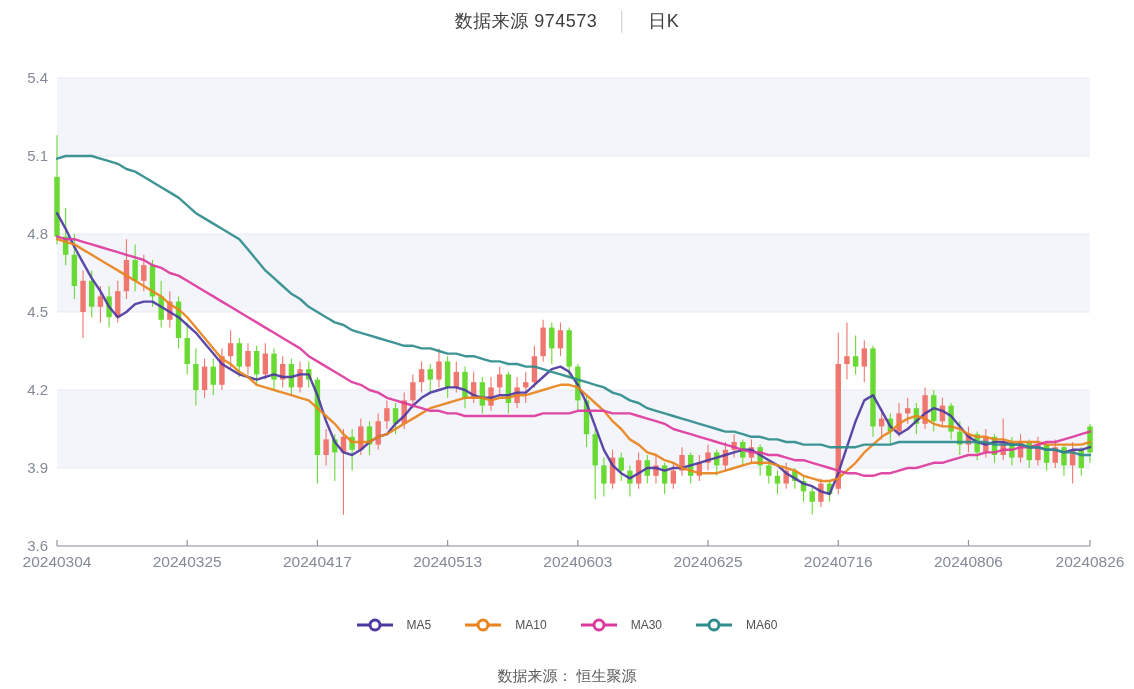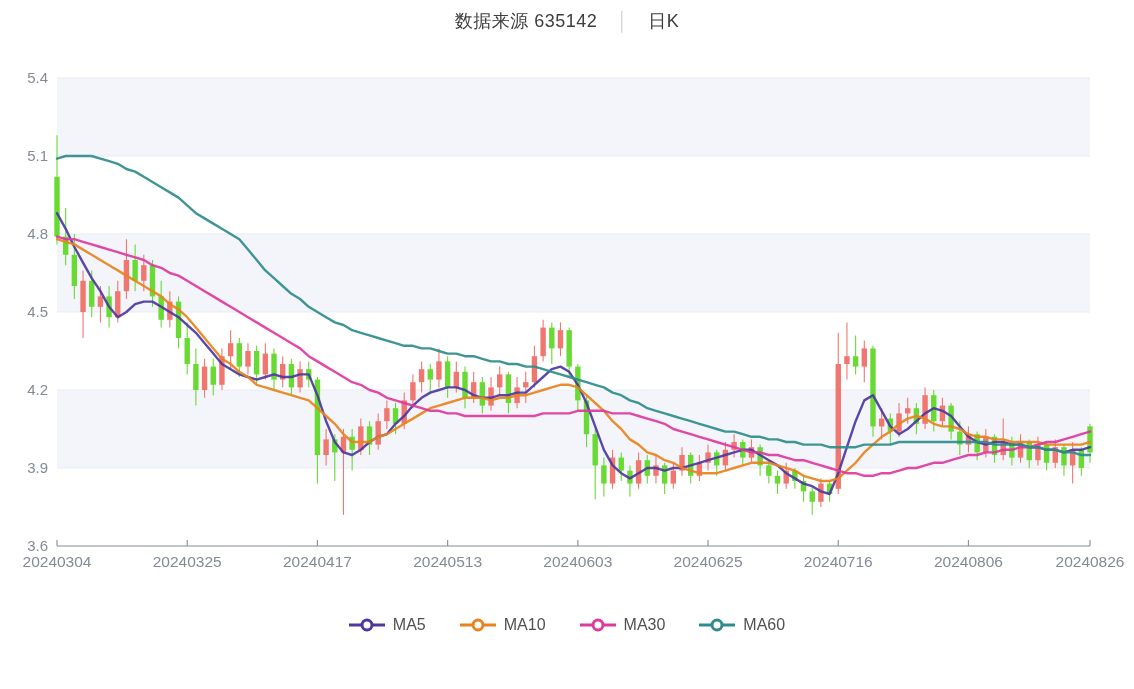--- a/index.html
+++ b/index.html
@@ -6,33 +6,33 @@
     font-family:"Liberation Sans","DejaVu Sans",sans-serif;}
   .page{position:relative;width:1134px;height:689px;background:#fff;}
   .title-bar{position:absolute;top:9px;left:0;width:100%;text-align:center;
     font-size:18px;font-weight:500;color:#3d3d3d;letter-spacing:0.5px;}
   .title-sep{color:#d4d4d4;margin:0 14px;font-weight:400;}
   .chart-svg{position:absolute;top:0;left:0;}
   .chart-svg text{font-family:"Liberation Sans","DejaVu Sans",sans-serif;}
   .legend{position:absolute;top:610px;left:0;width:100%;height:30px;
     display:flex;justify-content:center;align-items:center;gap:34px;}
   .legend-item{display:flex;align-items:center;gap:8px;cursor:pointer;}
-  .legend-item span{font-size:16px;color:#515151;}
+  .legend-item span{font-size:12px;color:#515151;margin-left:6px;}
   .footer{position:absolute;top:667px;left:0;width:100%;text-align:center;
     font-size:15px;color:#5c5c5c;}
 </style>
 </head>
 <body>
 
 <div class="page">
 
   <div class="title-bar">
     <span>数据来源</span>
     <span> </span>
-    <span>635142</span>
+    <span>974573</span>
     <span class="title-sep">│</span>
     <span>日K</span>
   </div>
 
   <svg class="chart-svg" width="1134" height="600" viewBox="0 0 1134 600">
       <g>
         <rect x="57" y="78" width="1033" height="78.00000000000017" fill="#f3f5fb"></rect>
         <rect x="57" y="156.00000000000017" width="1033" height="77.99999999999994" fill="#ffffff"></rect>
         <rect x="57" y="234.0000000000001" width="1033" height="77.99999999999994" fill="#f3f5fb"></rect>
         <rect x="57" y="312.00000000000006" width="1033" height="77.99999999999994" fill="#ffffff"></rect>
@@ -353,13 +353,14 @@
     </div>
     <div class="legend-item">
       <svg width="36" height="16">
         <line x1="0" y1="8" x2="36" y2="8" stroke-width="3" stroke="#2f8c8c"></line>
         <circle cx="18" cy="8" r="5" fill="#ffffff" stroke-width="3" stroke="#2f8c8c"></circle>
       </svg>
       <span>MA60</span>
     </div>
   </div>
 
+  <div class="footer">数据来源： 恒生聚源</div>
 </div>
 
 </body></html>

